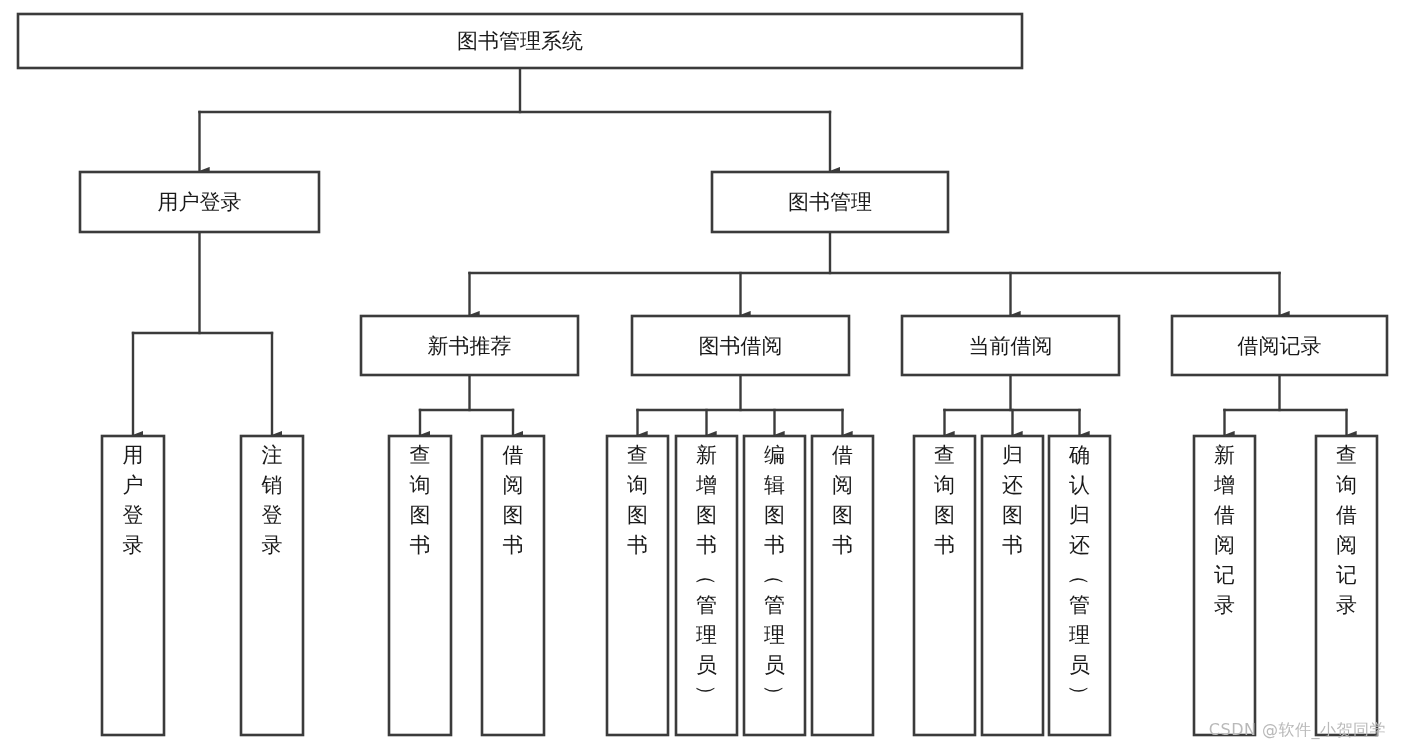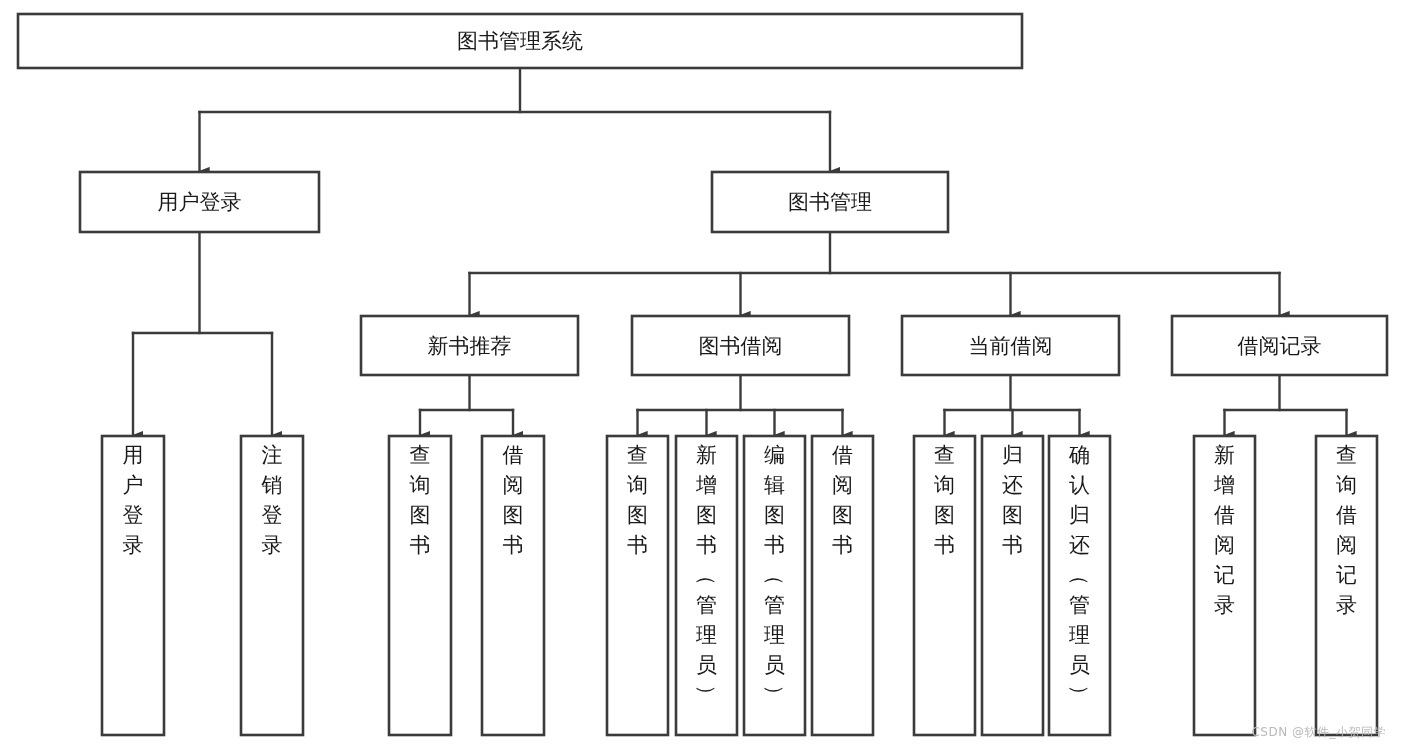--- a/index.html
+++ b/index.html
@@ -49,21 +49,21 @@
     fill: #1a1a1a;
     font-family: "DejaVu Sans", "Liberation Sans", sans-serif;
     font-size: 21px;
     text-anchor: middle;
   }
   .watermark-text {
     position: absolute;
     right: 12px;
     bottom: 6px;
     font-family: "DejaVu Sans", "Liberation Sans", sans-serif;
-    font-size: 12px;
+    font-size: 16px;
     color: #b9b9b9;
     letter-spacing: 0.5px;
     white-space: nowrap;
     user-select: none;
   }
 </style>
 </head>
 <body>
 
 <div id="diagram-root">

